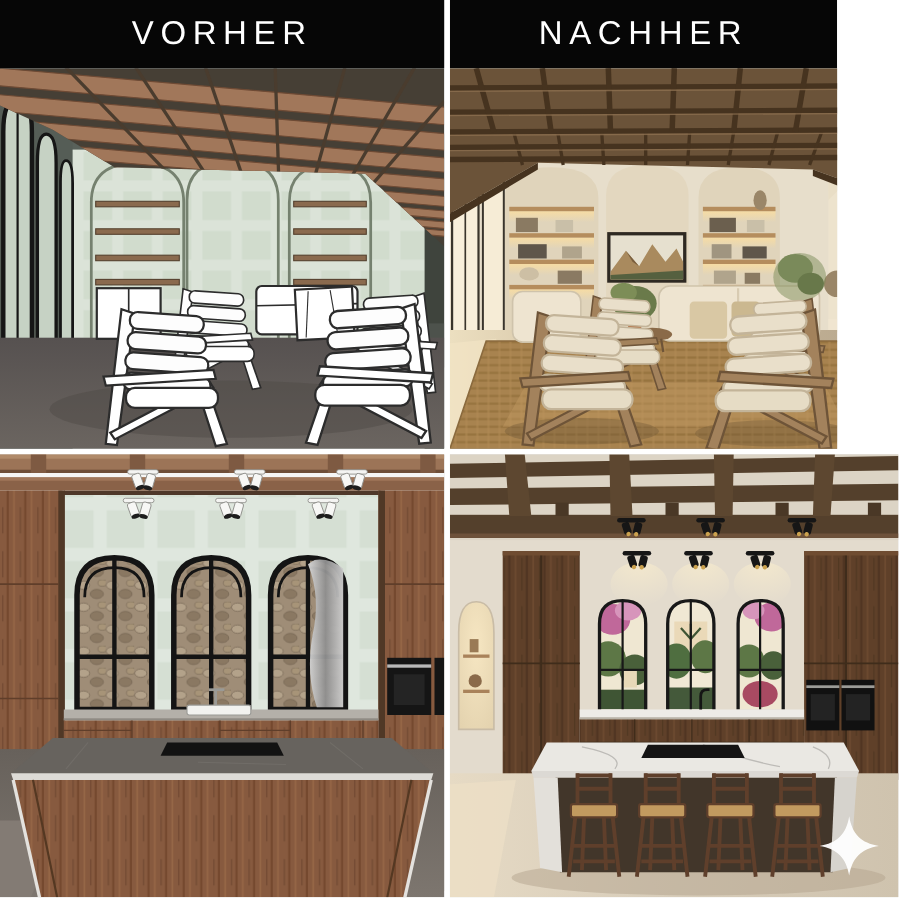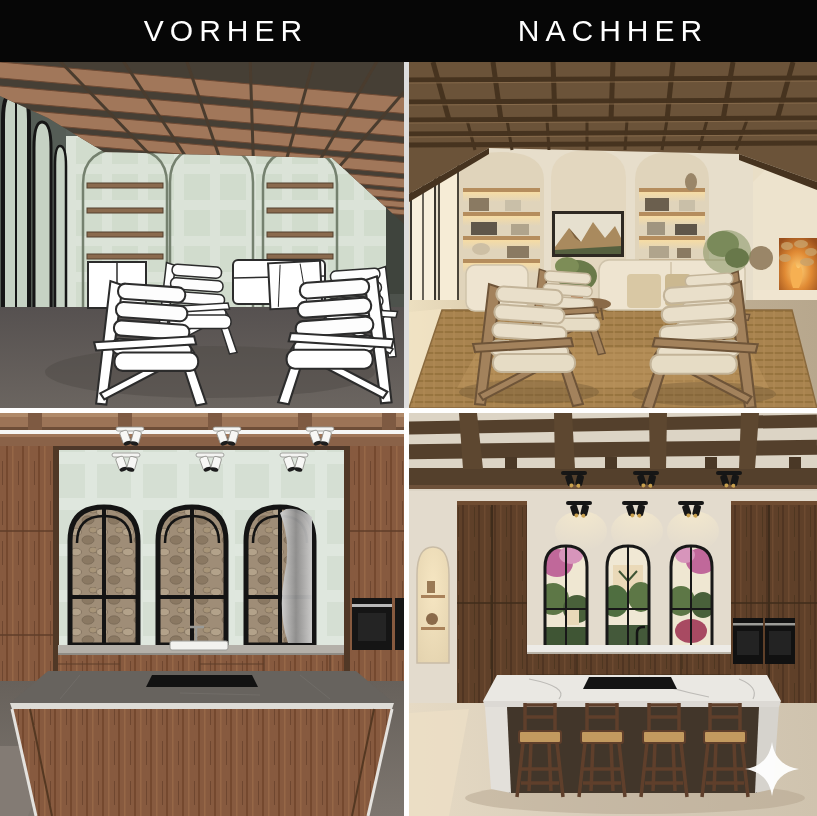--- a/index.html
+++ b/index.html
@@ -1,20 +1,20 @@
 <!DOCTYPE html>
 <html style="--header-bg: #060606; --header-text: #ffffff; --gutter: #ffffff; --draft-wall-dark: #59615a; --draft-wall-mint: #dbe3d8; --draft-floor: #5e5853; --draft-wood-beam: #a1775a; --render-wall-cream: #e7decb; --render-ceiling-wood: #5d4731; --render-floor-warm: #c7b69b; --walnut-cabinet: #7a4f35; --marble: #eae8e3; --rug-jute: #a8834f; --fire-glow: #e08a34;"><head>
 <meta charset="utf-8">
 <style>
   html,body{margin:0;padding:0;background:#ffffff;}
   .canvas{position:relative;width:817px;height:816px;background:var(--gutter,#fff);overflow:hidden;
           font-family:"Liberation Sans",sans-serif;}
   .panel{position:absolute;overflow:hidden;background:#ddd;}
-  .panel.tl{left:0;top:0;width:404px;height:408px;padding-left:48px;}
-  .panel.tr{left:409px;top:0;width:408px;height:408px;}
+  .panel.tl{left:0;top:0;width:404px;height:408px;}
+  .panel.tr{left:409px;top:0;width:352px;height:408px;}
   .panel.bl{left:0;top:413px;width:404px;height:403px;}
   .panel.br{left:409px;top:413px;width:408px;height:403px;}
   .label-bar{position:absolute;left:0;top:0;width:100%;height:62px;background:var(--header-bg,#060606);
              display:flex;align-items:center;justify-content:center;z-index:5;}
   .label-text{color:var(--header-text,#fff);font-size:30px;font-weight:500;letter-spacing:6px;line-height:1;}
   .scene{position:absolute;left:0;bottom:0;}
   .tl .scene,.tr .scene{top:62px;}
   .bl .scene,.br .scene{top:0;}
   .watermark{position:absolute;left:744px;top:741px;width:56px;height:56px;z-index:9;opacity:.95;}
 </style>

